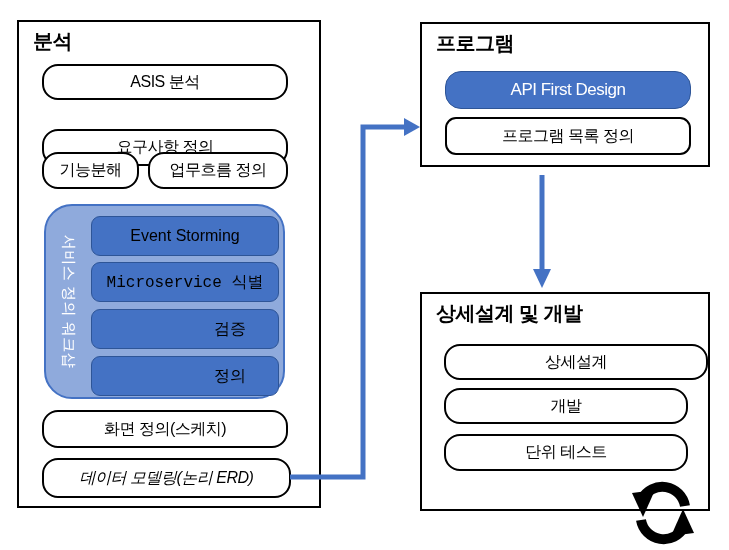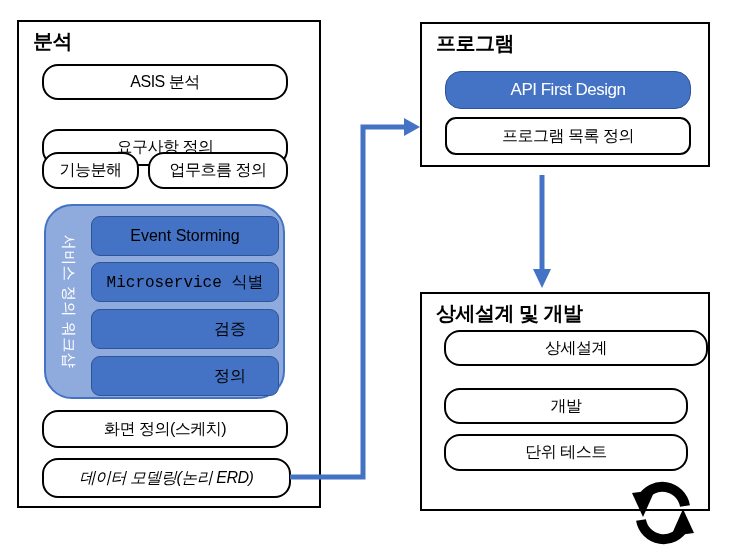--- a/index.html
+++ b/index.html
@@ -70,21 +70,21 @@
   <div class="panel-title">프로그램</div>
 
   <div class="node" style="left:23px;top:47px;width:246px;height:38px;background:#4472C4;border:1px solid #2E5597;color:#fff;font-size:17px;">API First Design</div>
 
   <div class="node" style="left:23px;top:93px;width:246px;height:38px;border-radius:11px;">프로그램 목록 정의</div>
 </div>
 
 <div class="panel" style="left:420px;top:292px;width:290px;height:219px;">
   <div class="panel-title">상세설계 및 개발</div>
 
-  <div class="node" style="left:22px;top:36px;width:264px;height:36px;">상세설계</div>
+  <div class="node" style="left:22px;top:50px;width:264px;height:36px;">상세설계</div>
   <div class="node" style="left:22px;top:94px;width:244px;height:36px;">개발</div>
   <div class="node" style="left:22px;top:140px;width:244px;height:37px;">단위 테스트</div>
 </div>
 
 <svg class="overlay" width="729" height="550" viewBox="0 0 729 550">
 
   <g>
     <path d="M 290 477 L 363 477 L 363 127 L 406 127" fill="none" stroke="#4472C4" stroke-width="5"></path>
     <polygon points="404,118 420,127 404,136" fill="#4472C4"></polygon>
   </g>

